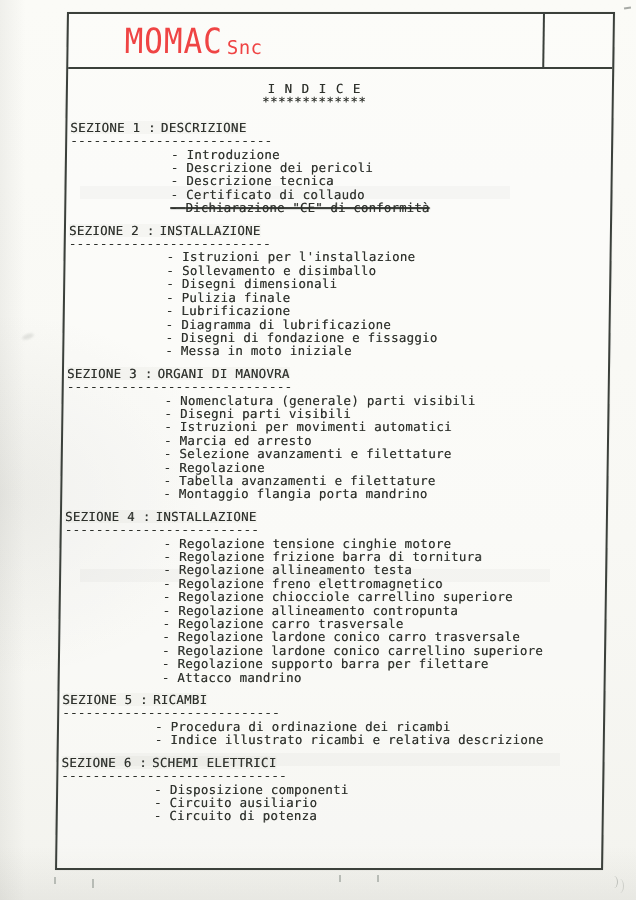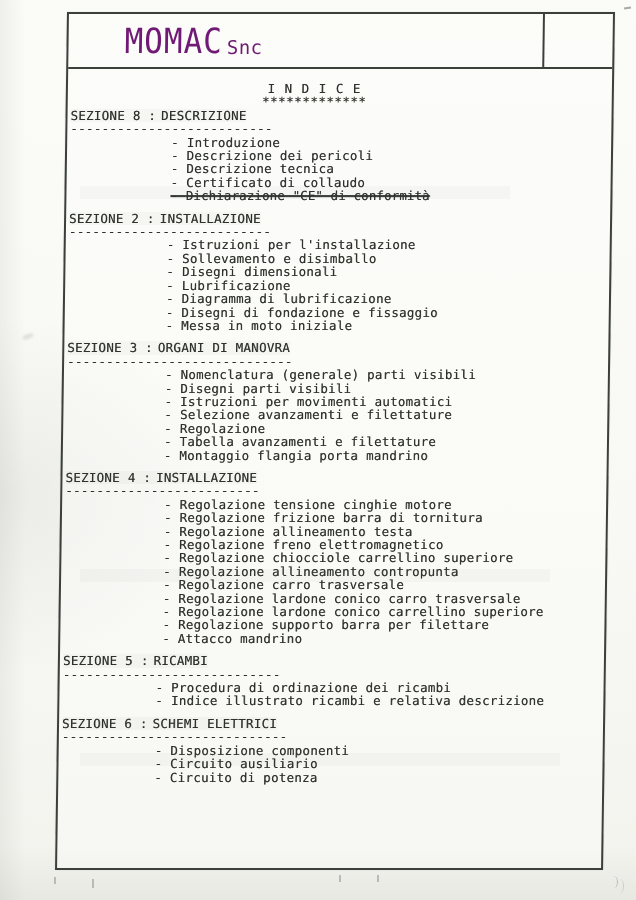--- a/index.html
+++ b/index.html
@@ -31,21 +31,21 @@
 
   
   .header {
     position: relative;
     height: 53px;
     border-bottom: 2px solid #3b403b;
   }
   .brand {
     position: absolute;
     left: 56px; bottom: 6px;
-    color: #701a75;
+    color: #ef4444;
     white-space: nowrap;
   }
   .brand-main {
     font-size: 31px;
     letter-spacing: 1px;
     display: inline-block;
     transform: scaleY(1.12);
     transform-origin: bottom;
   }
   .brand-suffix {
@@ -65,21 +65,21 @@
     padding: 13px 6px 0 3px;
     color: #2d302b;
     font-size: 12.5px;
     line-height: 13.4px;
     letter-spacing: 0.25px;
     text-shadow: 0.3px 0.3px 0.3px rgba(45,48,43,0.55);
   }
   .title-wrap {
     text-align: center;
     transform: translateX(-24px);
-    margin-bottom: 0;
+    margin-bottom: 12px;
   }
   .doc-title { letter-spacing: 1px; }
   .doc-title-underline { letter-spacing: 0.5px; }
 
   .section { margin-bottom: 9px; }
   .sec-header { white-space: nowrap; }
   .sec-title { margin-left: 5px; }
   .sec-header, .sec-underline {
     background: rgba(110,110,104,0.045);
     display: inline-block;
@@ -158,57 +158,59 @@
   </div>
 
   <div class="content">
     <div class="title-wrap">
       <div class="doc-title">I N D I C E</div>
       <div class="doc-title-underline">*************</div>
     </div>
     <div id="sections">
   <div class="section s1">
     <div class="sec-header">
-      <span class="sec-label">SEZIONE 8 :</span><span class="sec-title">DESCRIZIONE</span>
+      <span class="sec-label">SEZIONE 1 :</span><span class="sec-title">DESCRIZIONE</span>
     </div>
     <div class="sec-underline">--------------------------</div>
     <ul class="sec-items">
             <li>Introduzione</li>
             <li>Descrizione dei pericoli</li>
             <li>Descrizione tecnica</li>
             <li>Certificato di collaudo</li>
             <li class="struck">Dichiarazione "CE" di conformità</li>
           </ul>
   </div>
 
   <div class="section s2">
     <div class="sec-header">
       <span class="sec-label">SEZIONE 2 :</span><span class="sec-title">INSTALLAZIONE</span>
     </div>
     <div class="sec-underline">--------------------------</div>
     <ul class="sec-items">
             <li>Istruzioni per l'installazione</li>
             <li>Sollevamento e disimballo</li>
             <li>Disegni dimensionali</li>
+            <li>Pulizia finale</li>
             <li>Lubrificazione</li>
             <li>Diagramma di lubrificazione</li>
             <li>Disegni di fondazione e fissaggio</li>
             <li>Messa in moto iniziale</li>
           </ul>
   </div>
 
   <div class="section s3">
     <div class="sec-header">
       <span class="sec-label">SEZIONE 3 :</span><span class="sec-title">ORGANI DI MANOVRA</span>
     </div>
     <div class="sec-underline">-----------------------------</div>
     <ul class="sec-items">
             <li>Nomenclatura (generale) parti visibili</li>
             <li>Disegni parti visibili</li>
             <li>Istruzioni per movimenti automatici</li>
+            <li>Marcia ed arresto</li>
             <li>Selezione avanzamenti e filettature</li>
             <li>Regolazione</li>
             <li>Tabella avanzamenti e filettature</li>
             <li>Montaggio flangia porta mandrino</li>
           </ul>
   </div>
 
   <div class="section s4">
     <div class="sec-header">
       <span class="sec-label">SEZIONE 4 :</span><span class="sec-title">INSTALLAZIONE</span>

